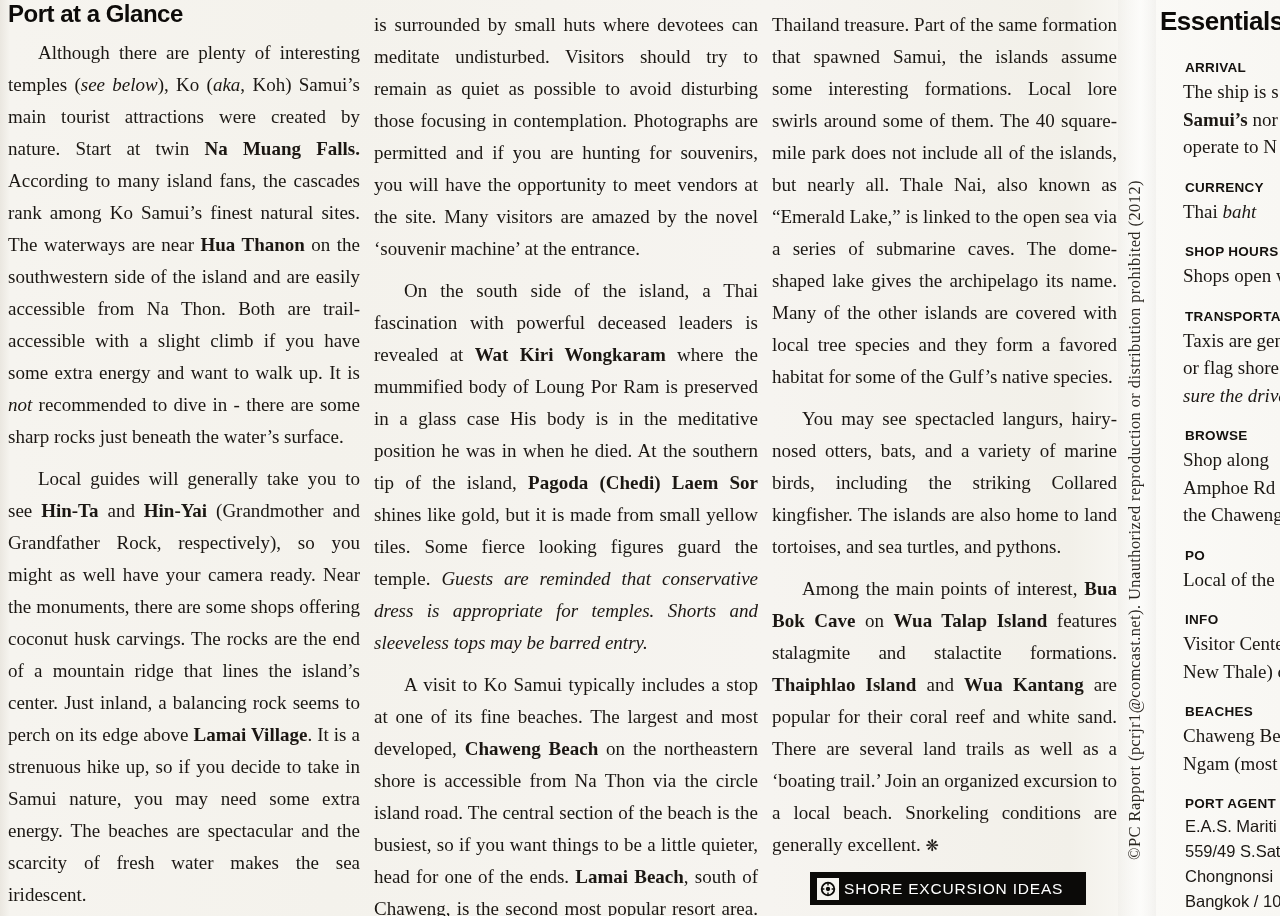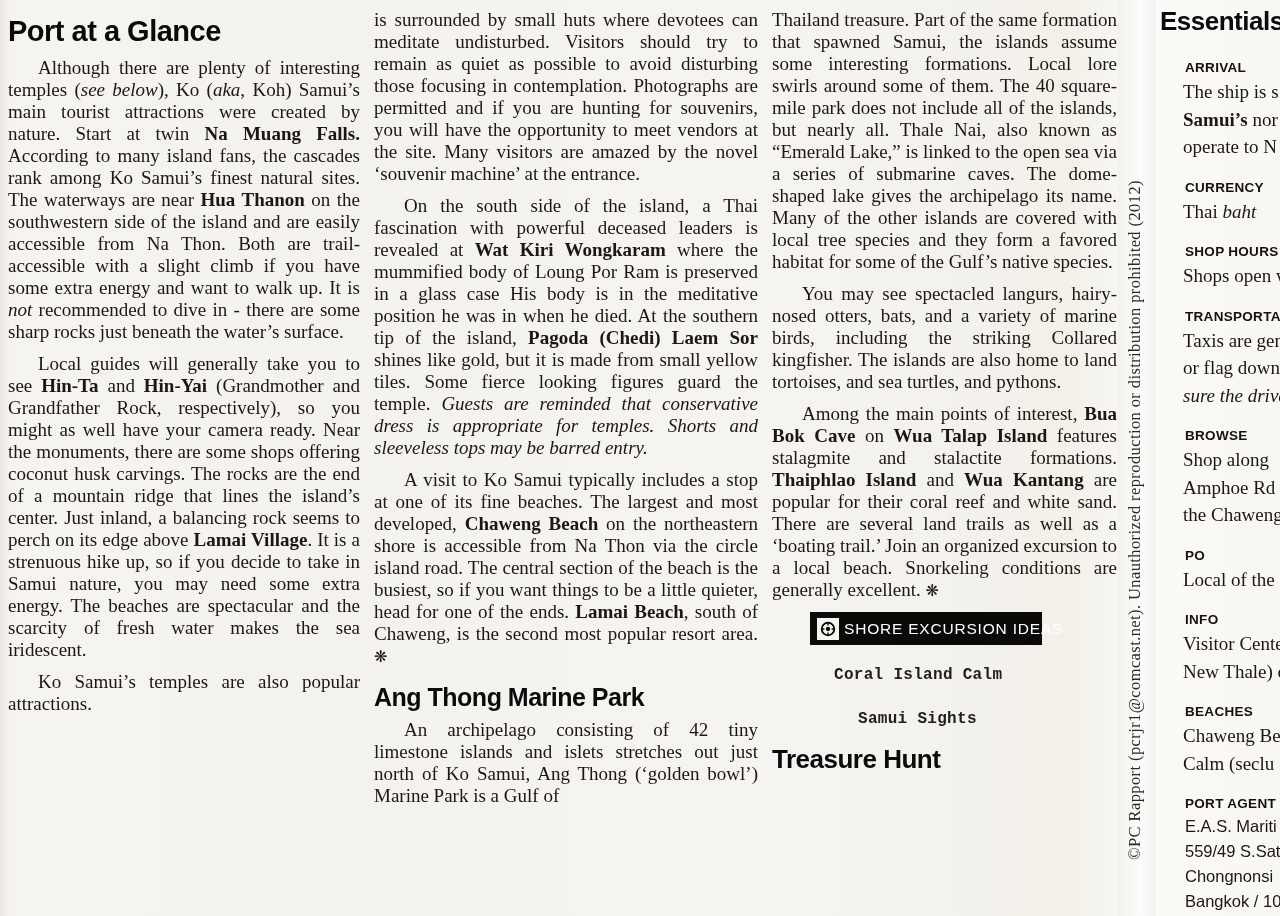--- a/index.html
+++ b/index.html
@@ -8,34 +8,34 @@
     background:linear-gradient(90deg,#eae7e0 0px,#f6f4ef 10px,#f4f2ec 330px,#f6f4f0 770px,#f2f0e9 1070px,#fbfaf7 1150px,#f8f7f3 1280px);
     color:#1b1713;
     font-family:"Liberation Serif", serif;
   }
   .col{position:absolute; top:0;}
   .col1{left:8px;   width:352px;}
   .col2{left:374px; width:384px; padding-top:9px;}
   .col3{left:772px; width:345px; padding-top:9px;}
   .col4{left:1160px;width:150px; padding-top:6px;}
   h1,h2{font-family:"Liberation Sans", sans-serif; color:#0d0b09; letter-spacing:-0.5px; margin:0;}
-  .h-port{font-size:29px; margin:15px 0 9px 0;}
+  .h-port{font-size:24px; margin:0 0 9px 0;}
   .h-ang{font-size:25px; margin:15px 0 7px 0;}
   .h-treasure{font-size:26px; margin:16px 0 7px 0;}
   .h-ess{font-size:26px; white-space:nowrap;}
   p.body{
-    font-size:19px; line-height:22px; text-align:justify;
+    font-size:19px; line-height:32px; text-align:justify;
     margin:0 0 10px 0;
   }
   p.indent{text-indent:30px;}
   .b{font-weight:bold;margin-top:12px;}
   .i{font-style:italic;}
   .sym{font-size:16px;}
   .banner{
-    background:#0b0a08; width:232px; height:33px; margin:10px 0 0 38px;
+    background:#0b0a08; width:276px; height:33px; margin:10px 0 0 38px;
     display:flex; align-items:center; padding-left:7px; box-sizing:border-box;
   }
   .banner-icon{
     width:22px; height:22px; background:#f5f4f0; flex:0 0 auto;
     display:flex; align-items:center; justify-content:center;
   }
   .banner-label{
     color:#fff; font-family:"Liberation Sans", sans-serif; font-size:15.5px;
     letter-spacing:0.8px; margin-left:5px; white-space:nowrap;
   }
@@ -121,42 +121,42 @@
           <div class="ess-label">CURRENCY</div>
           <div class="ess-line"><span>Thai </span><span class="i">baht</span></div>
         </div>
         <div class="ess-section">
           <div class="ess-label">SHOP HOURS</div>
           <div class="ess-line"><span>Shops open w</span></div>
         </div>
         <div class="ess-section">
           <div class="ess-label">TRANSPORTA</div>
           <div class="ess-line"><span>Taxis are gen</span></div>
-          <div class="ess-line"><span>or flag down</span></div>
+          <div class="ess-line"><span>or flag shore</span></div>
           <div class="ess-line"><span class="i">sure the drive</span></div>
         </div>
         <div class="ess-section">
           <div class="ess-label">BROWSE</div>
           <div class="ess-line"><span>Shop along</span></div>
           <div class="ess-line"><span>Amphoe Rd</span></div>
           <div class="ess-line"><span>the Chaweng</span></div>
         </div>
         <div class="ess-section">
           <div class="ess-label">PO</div>
           <div class="ess-line"><span>Local of the</span></div>
         </div>
         <div class="ess-section">
           <div class="ess-label">INFO</div>
           <div class="ess-line"><span>Visitor Cente</span></div>
           <div class="ess-line"><span>New Thale) or</span></div>
         </div>
         <div class="ess-section">
           <div class="ess-label">BEACHES</div>
           <div class="ess-line"><span>Chaweng Be</span></div>
-          <div class="ess-line"><span>Calm (seclu</span></div>
+          <div class="ess-line"><span>Ngam (most</span></div>
         </div>
         <div class="ess-section">
           <div class="ess-label">PORT AGENT</div>
           <div class="ess-line sans"><span>E.A.S. Mariti</span></div>
           <div class="ess-line sans"><span>559/49 S.Sath</span></div>
           <div class="ess-line sans"><span>Chongnonsi</span></div>
           <div class="ess-line sans"><span>Bangkok / 10</span></div>
           <div class="ess-line sans"></div>
         </div>
       </div>

